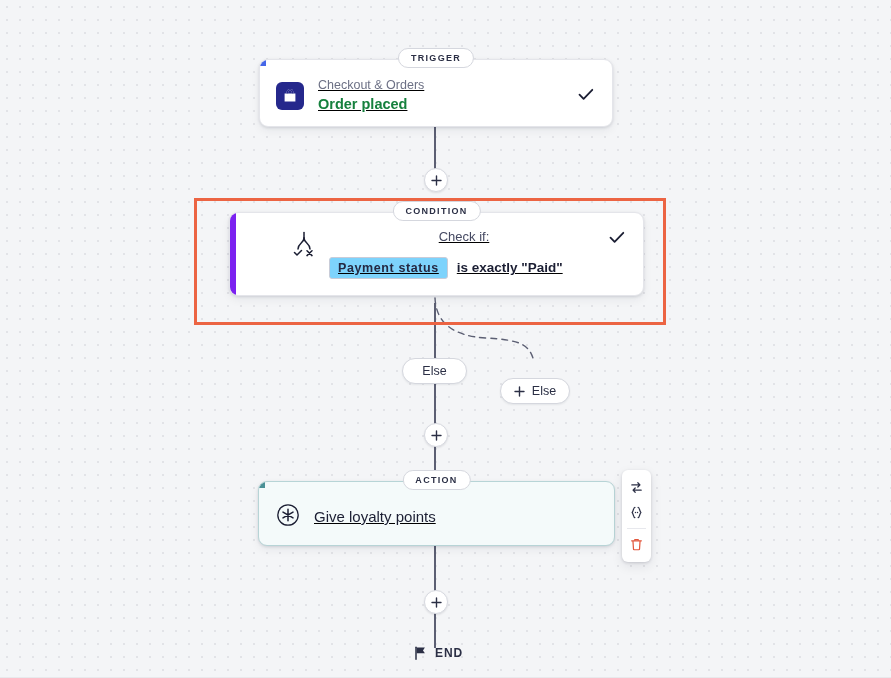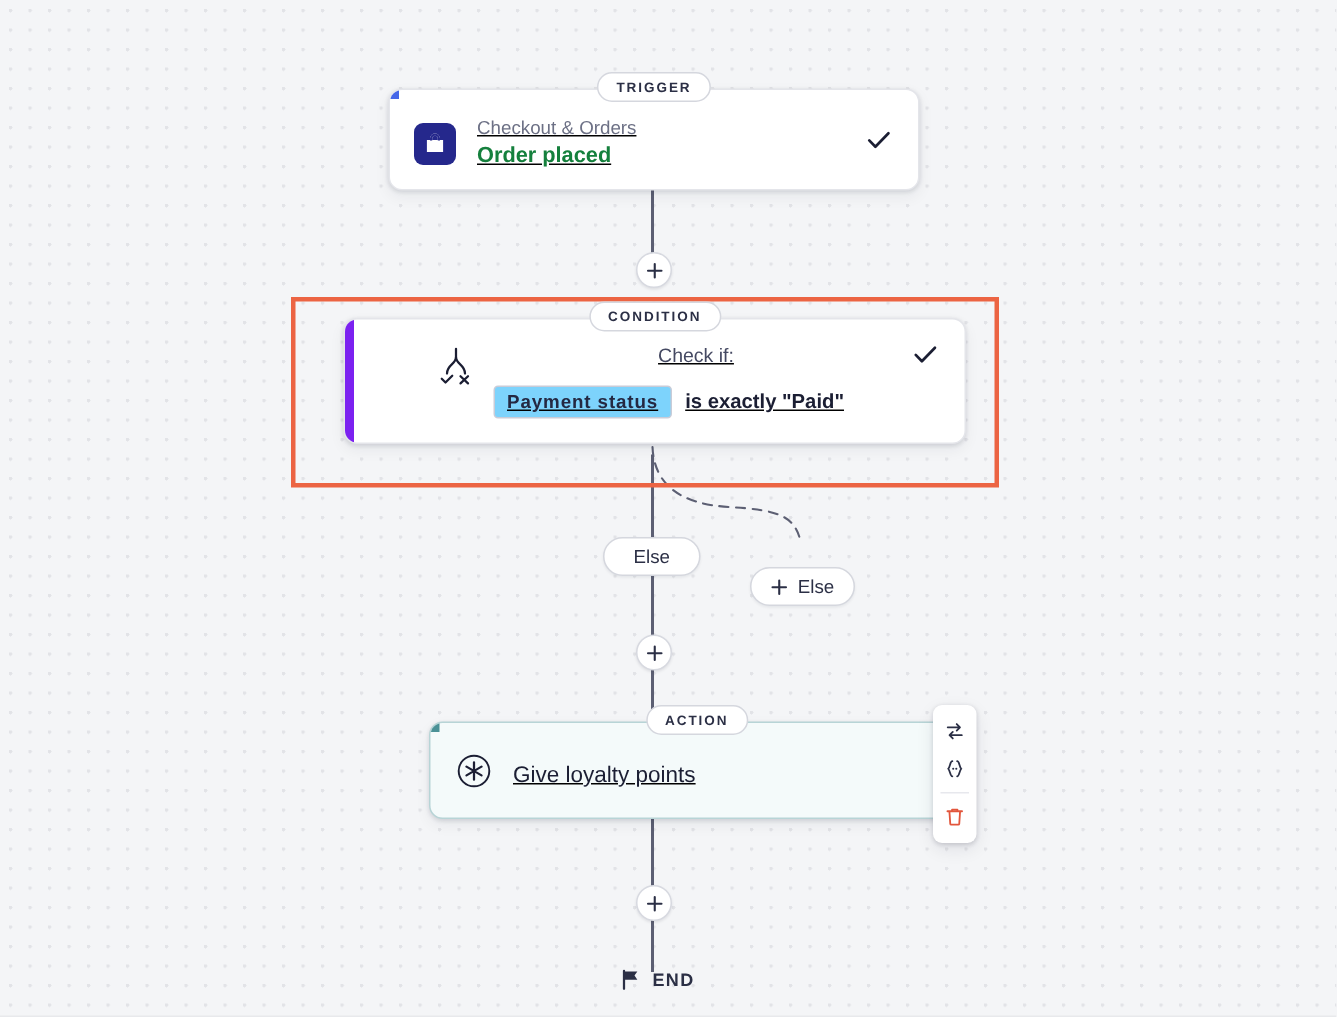--- a/index.html
+++ b/index.html
@@ -202,21 +202,21 @@
     color: #2b2f45;
     box-shadow: 0 1px 2px rgba(20,24,40,.07);
     cursor: pointer;
     z-index: 4;
     box-sizing: border-box;
   }
   #then-btn { left: 402px; top: 358px; width: 65px; }
   #else-btn { left: 500px; top: 378px; width: 70px; gap: 7px; }
 
   
-  #action-node { left: 258px; top: 481px; width: 357px; margin-left: 28px; }
+  #action-node { left: 258px; top: 481px; width: 357px; }
   #action-node .card {
     height: 65px;
     background: #f4fafa;
     border: 1px solid #b7d4d6;
     flex-direction: column;
   }
   #action-node .accent { background: #4a9196; }
   #action-node .card-body { padding-left: 17px; }
   .act-icon { flex: 0 0 24px; margin-right: 14px; }
   .act-title {

